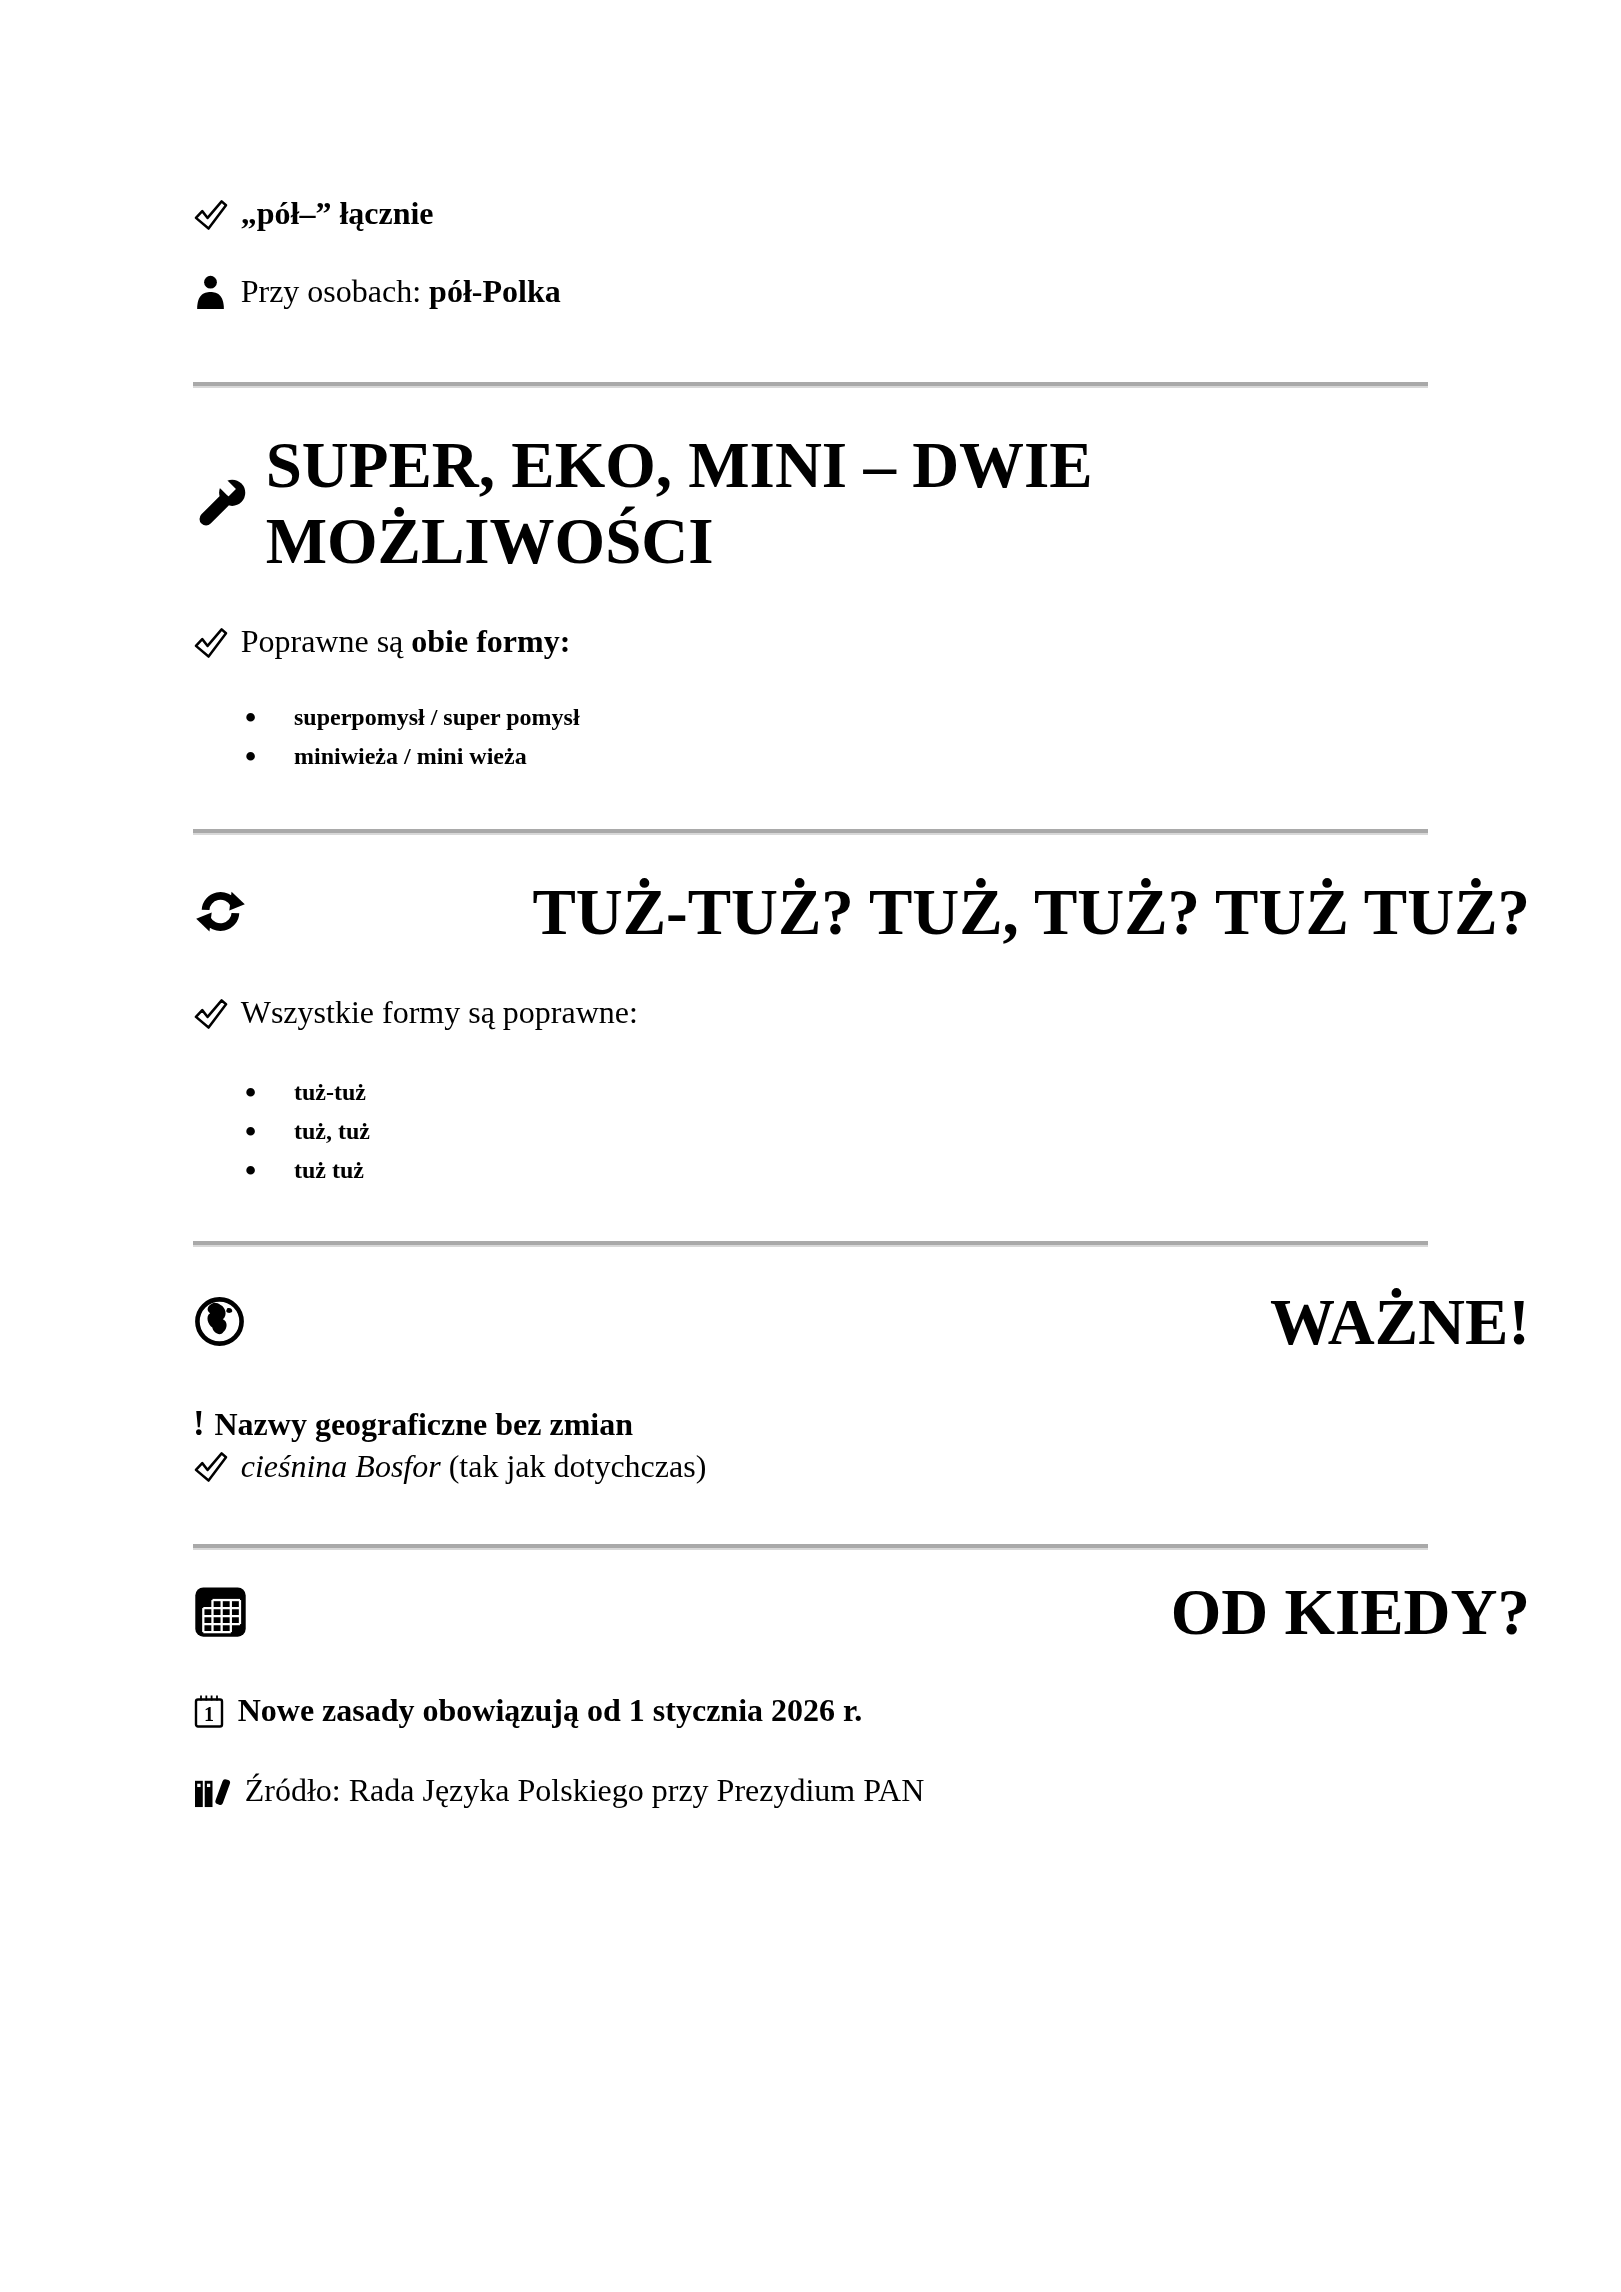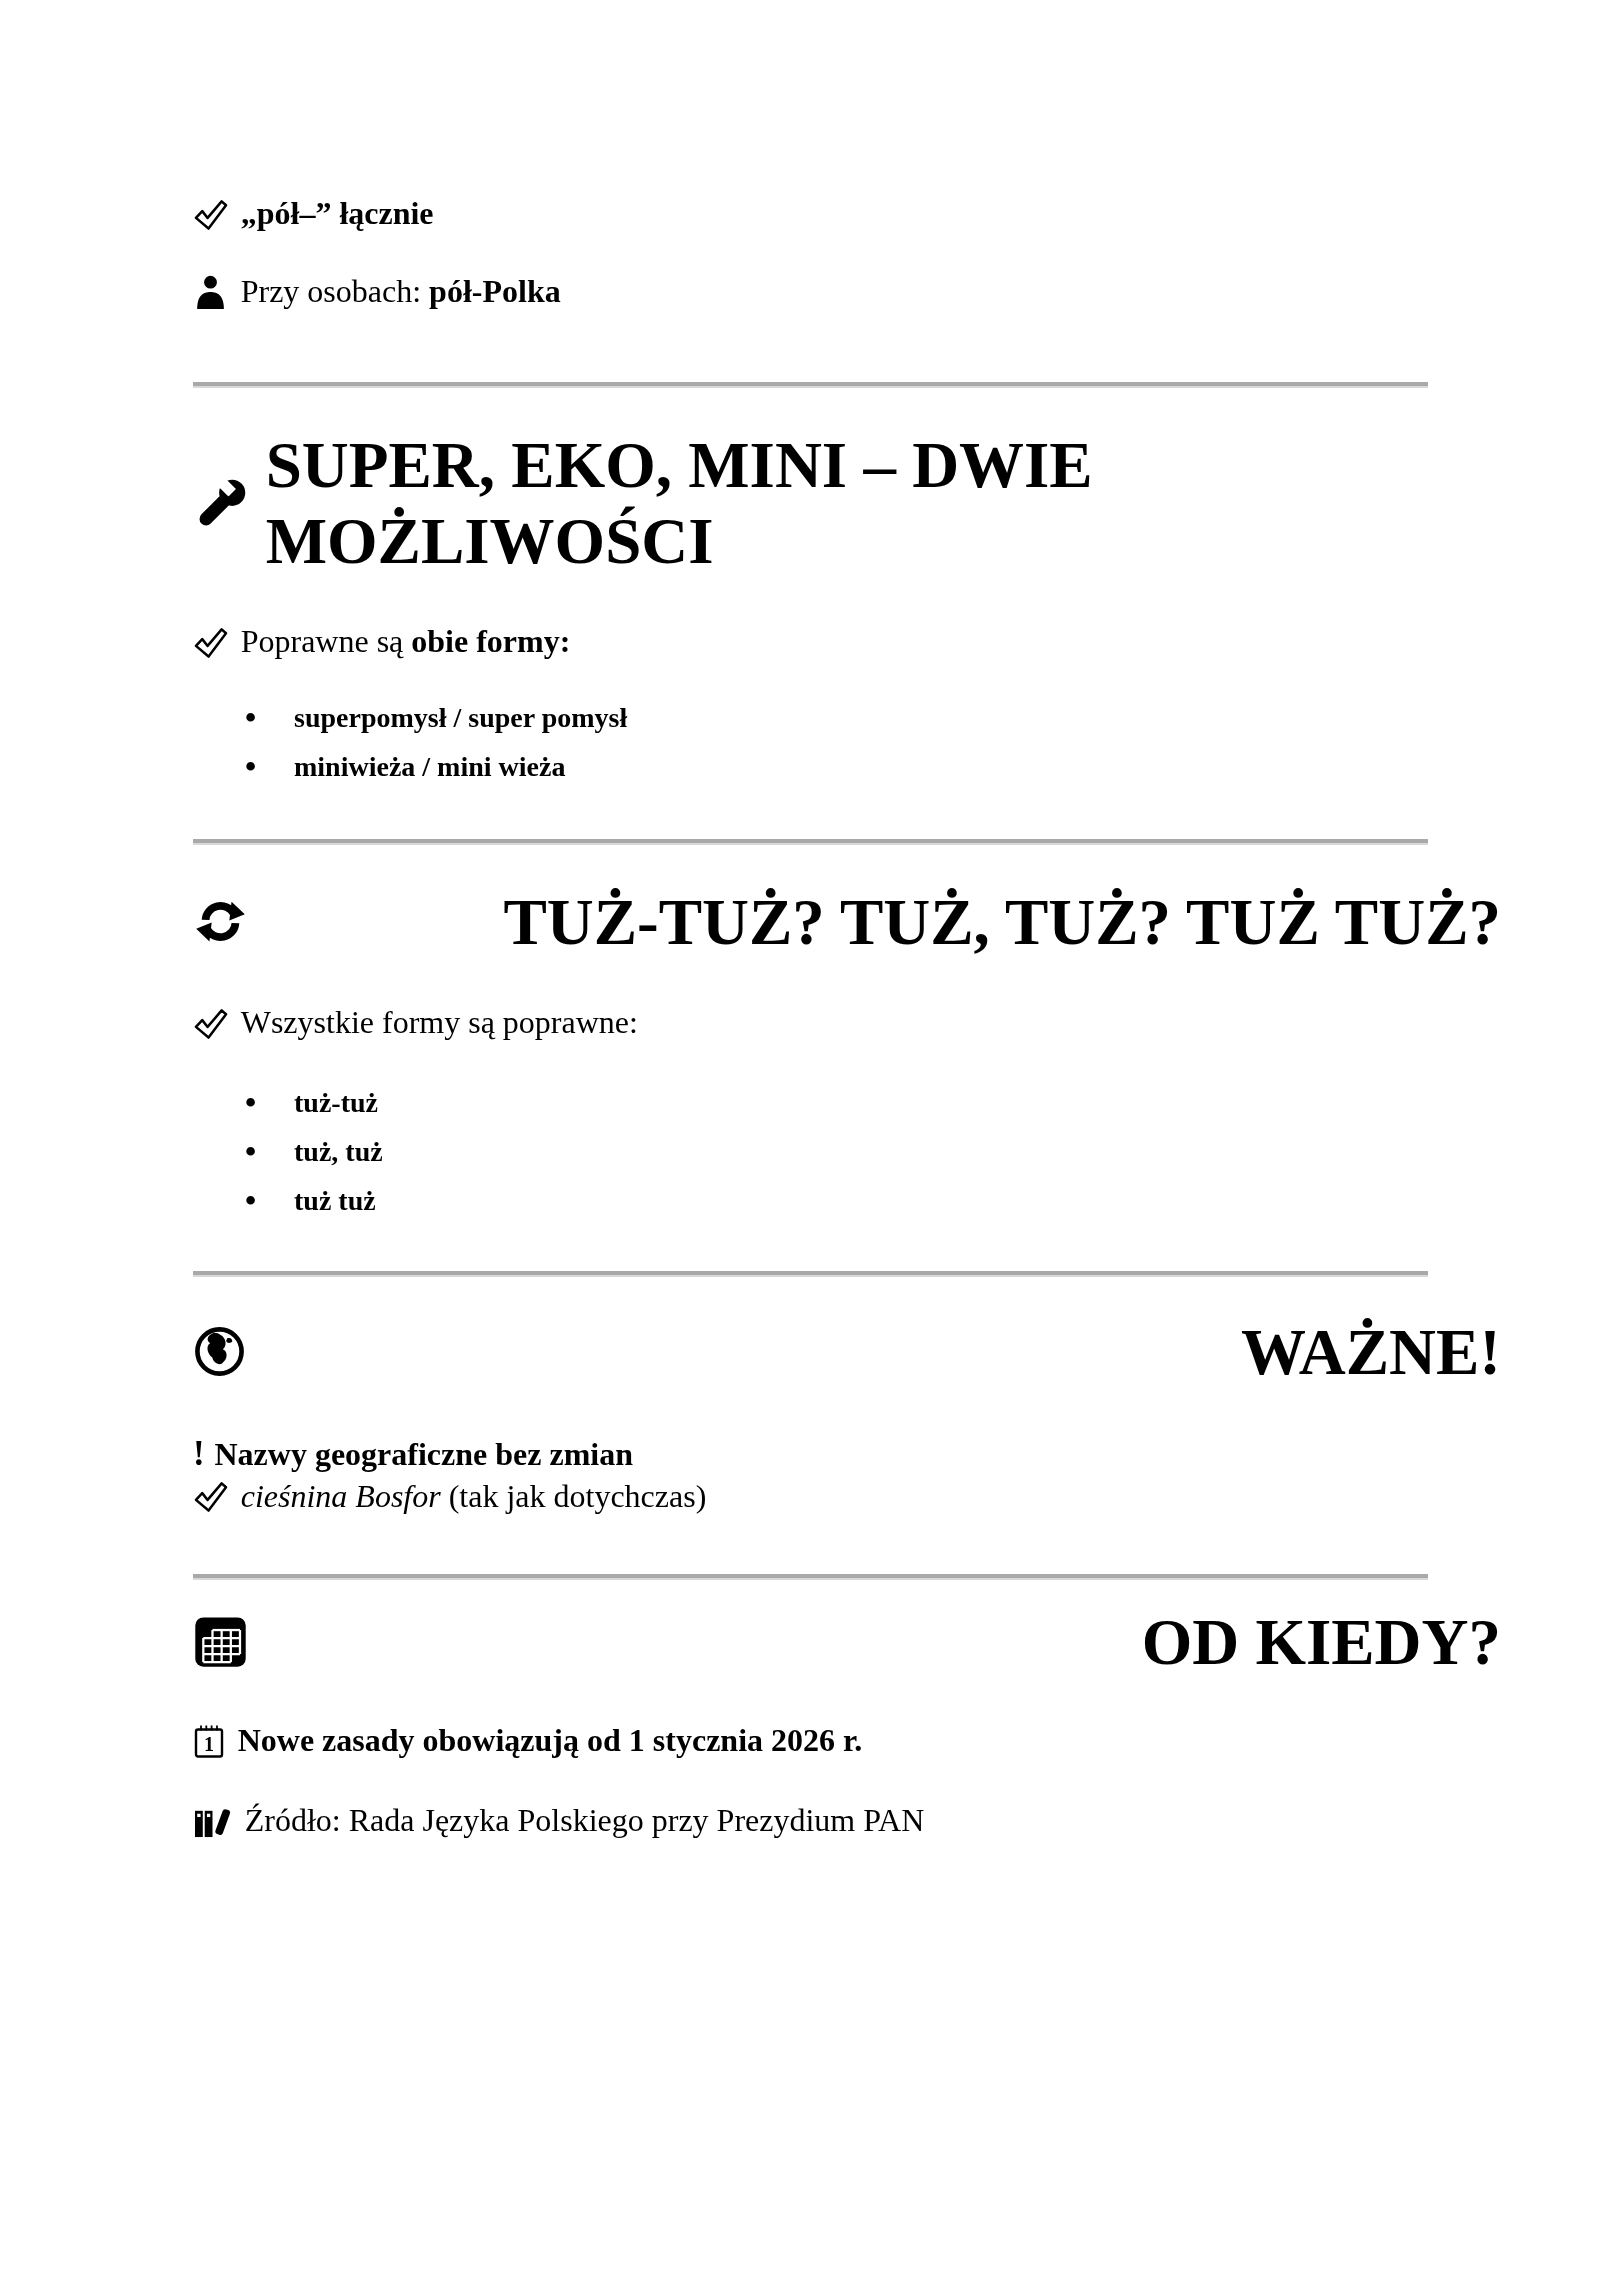--- a/index.html
+++ b/index.html
@@ -1,21 +1,21 @@
 <!DOCTYPE html>
 <html><head>
 <meta charset="utf-8">
 <style>
   html,body{margin:0;padding:0;background:#ffffff;}
   .page{
     position:relative;
     width:1621px;height:2293px;
     background:#ffffff;
     box-sizing:border-box;
-    padding:192px 120px 0 193px;
+    padding:192px 91px 0 193px;
     font-family:"Liberation Serif","DejaVu Serif",serif;
     color:#000;
   }
   .row{font-size:32px;line-height:43px;}
   .b{font-weight:bold;}
   .i{font-style:italic;}
   .icon{display:inline-block;vertical-align:middle;margin-right:12.7px;position:relative;top:-2px;}
   .icon svg{display:block;}
   .persons{margin-top:35px;}
   hr.sep{
@@ -30,21 +30,21 @@
     display:flex;align-items:center;gap:15.7px;letter-spacing:0px;justify-content:space-between;
   }
   h1 .hicon{flex:0 0 auto;display:flex;}
   .lead{margin-top:41px;}
   .lead2{margin-top:41px;}
   ul.plain{
     list-style:none;margin:0;padding:0;margin-top:35px;
   }
   ul.plain.u2{margin-top:39px;}
   ul.plain li{
-    position:relative;padding-left:101px;font-size:28px;line-height:39px;font-weight:bold;margin-top:10px;
+    position:relative;padding-left:101px;font-size:24px;line-height:39px;font-weight:bold;
   }
   ul.plain li::before{
     content:"•";position:absolute;left:52px;top:0;font-size:32px;line-height:39px;font-weight:bold;
   }
   .note{margin-top:43px;line-height:42px;}
   .excl{font-weight:bold;font-size:35px;margin-right:9.8px;}
   .eff{margin-top:39px;}
   .src{margin-top:37px;}
 </style>
 </head>

